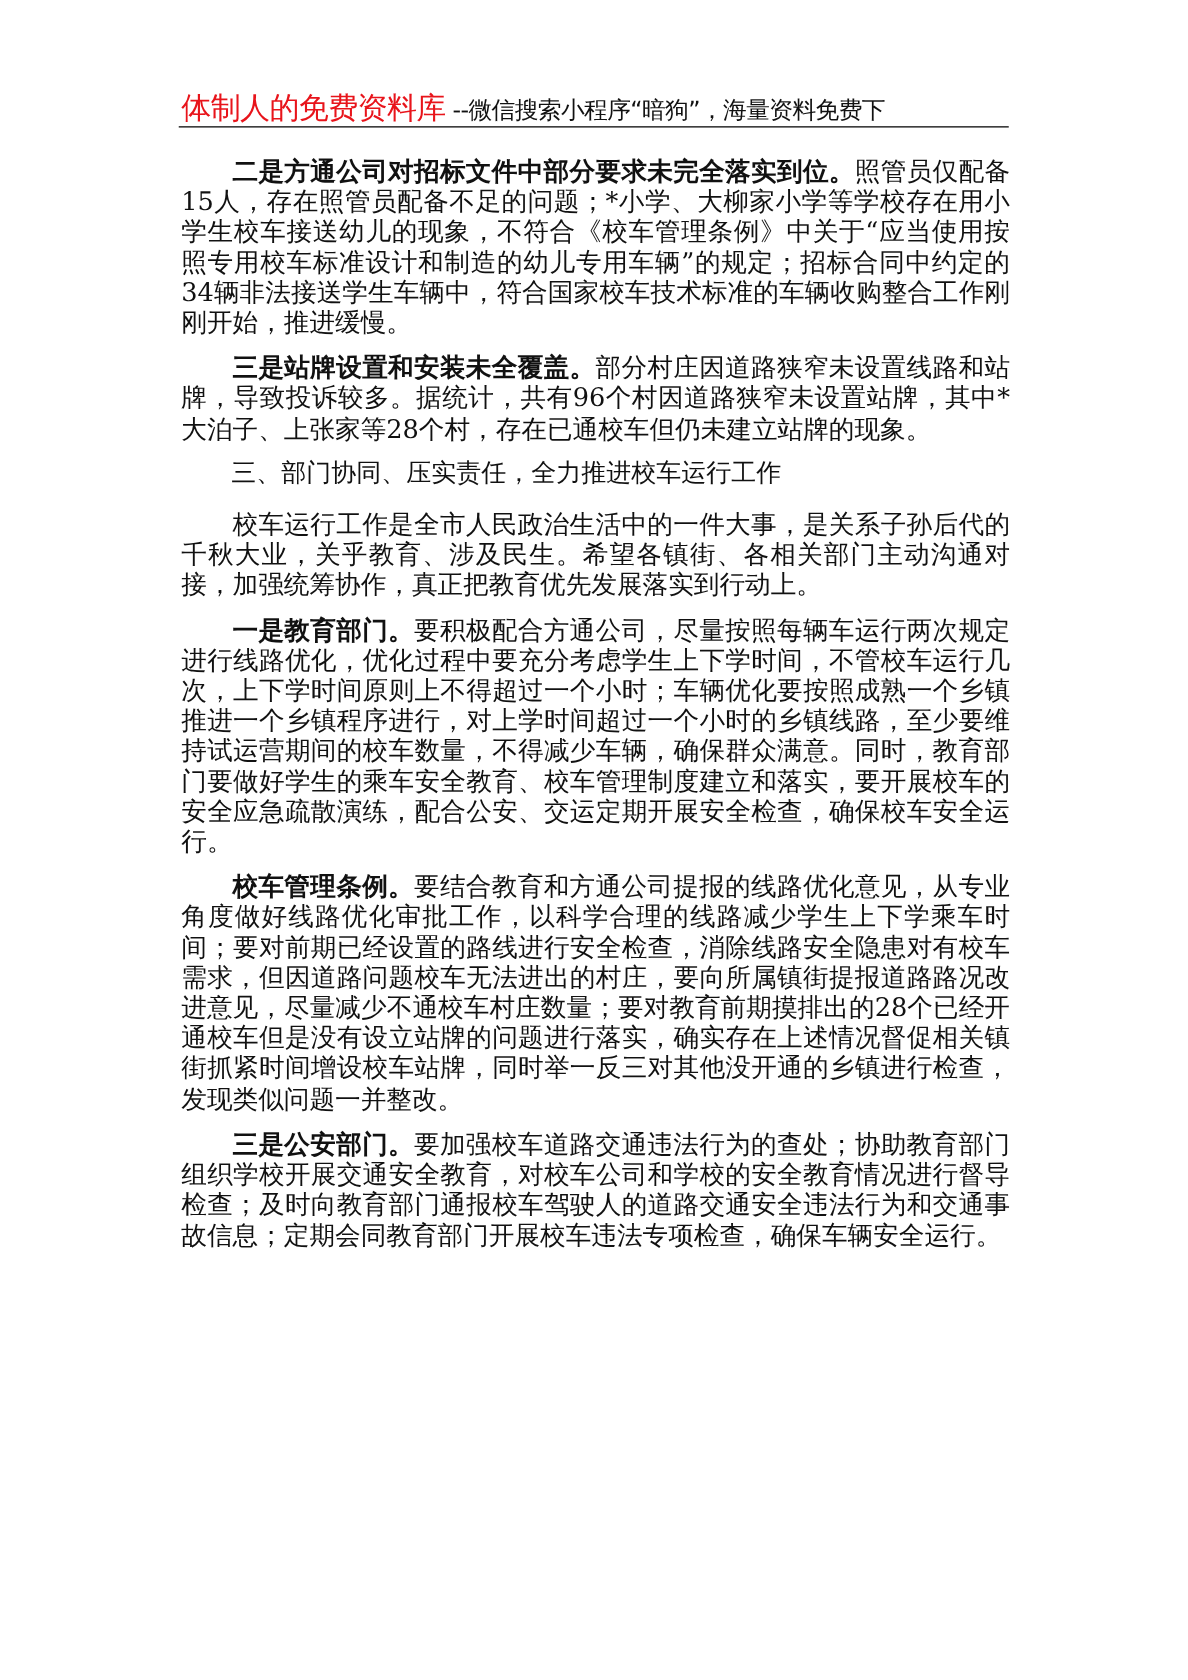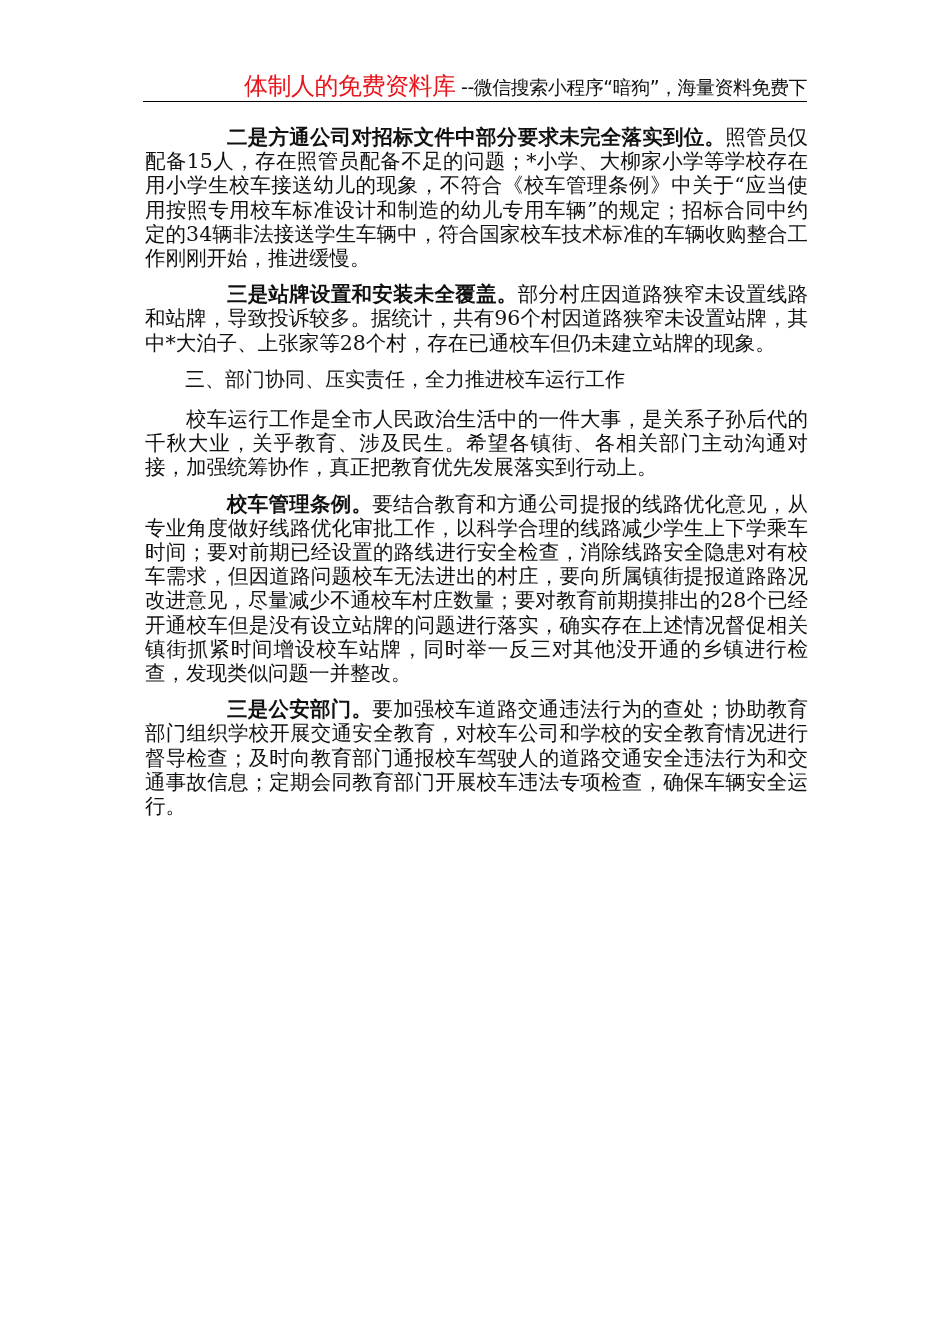--- a/index.html
+++ b/index.html
@@ -1,32 +1,32 @@
 <!DOCTYPE html>
 <html><head>
 <meta charset="utf-8">
 <style>
   html, body { margin: 0; padding: 0; background: #ffffff; }
   body { width: 950px; height: 1344px; position: relative; overflow: hidden; }
   .page { position: absolute; left: 0; top: 0; width: 950px; height: 1344px; background: #fff; }
   .header {
     position: absolute; left: 145px; top: 70px; width: 662px; height: 32px;
-    text-align: right; white-space: nowrap;
+    text-align: left; white-space: nowrap;
     font-family: "DejaVu Sans", sans-serif;
   }
   .header .brand { color: #e8141b; font-size: 24px; letter-spacing: -0.5px; }
   .header .tagline { color: #111; font-size: 19px; letter-spacing: -0.5px; }
   .header-rule { position: absolute; left: 143px; top: 101px; width: 664px; height: 0; border-top: 1.5px solid #000; }
   .body {
     position: absolute; left: 145px; top: 125px; width: 663px;
     font-family: "DejaVu Serif", serif; font-size: 20.5px; line-height: 24.2px;
     color: #111; text-align: justify; text-justify: inter-character;
   }
   .para { margin: 0 0 12px 0; text-indent: 2em; }
-  .para b { font-weight: bold; font-family: "DejaVu Sans", sans-serif; margin-left: 41px; }
+  .para b { font-weight: bold; font-family: "DejaVu Sans", sans-serif; }
   .heading { margin: 0 0 14px 0; text-indent: 2em; font-family: Liberation Mono, monospace; font-size: 20px; }
 </style>
 </head>
 <body>
 
 <div class="page">
 
   <div class="header">
     <span class="brand">体制人的免费资料库</span><span class="tagline"> --微信搜索小程序“暗狗”，海量资料免费下</span>
   </div>
@@ -39,20 +39,23 @@
     </p>
 
     <p class="para" style="margin-bottom:14px;">
       <b>三是站牌设置和安装未全覆盖。</b><span>部分村庄因道路狭窄未设置线路和站牌，导致投诉较多。据统计，共有96个村因道路狭窄未设置站牌，其中*大泊子、上张家等28个村，存在已通校车但仍未建立站牌的现象。</span>
     </p>
 
     <p class="heading">三、部门协同、压实责任，全力推进校车运行工作</p>
 
     <p class="para" style="">校车运行工作是全市人民政治生活中的一件大事，是关系子孙后代的千秋大业，关乎教育、涉及民生。希望各镇街、各相关部门主动沟通对接，加强统筹协作，真正把教育优先发展落实到行动上。</p>
 
+    <p class="para">
+      <b>一是教育部门。</b><span>要积极配合方通公司，尽量按照每辆车运行两次规定进行线路优化，优化过程中要充分考虑学生上下学时间，不管校车运行几次，上下学时间原则上不得超过一个小时；车辆优化要按照成熟一个乡镇推进一个乡镇程序进行，对上学时间超过一个小时的乡镇线路，至少要维持试运营期间的校车数量，不得减少车辆，确保群众满意。同时，教育部门要做好学生的乘车安全教育、校车管理制度建立和落实，要开展校车的安全应急疏散演练，配合公安、交运定期开展安全检查，确保校车安全运行。</span>
+    </p>
 
     <p class="para">
       <b>校车管理条例。</b><span>要结合教育和方通公司提报的线路优化意见，从专业角度做好线路优化审批工作，以科学合理的线路减少学生上下学乘车时间；要对前期已经设置的路线进行安全检查，消除线路安全隐患对有校车需求，但因道路问题校车无法进出的村庄，要向所属镇街提报道路路况改进意见，尽量减少不通校车村庄数量；要对教育前期摸排出的28个已经开通校车但是没有设立站牌的问题进行落实，确实存在上述情况督促相关镇街抓紧时间增设校车站牌，同时举一反三对其他没开通的乡镇进行检查，发现类似问题一并整改。</span>
     </p>
 
     <p class="para">
       <b>三是公安部门。</b><span>要加强校车道路交通违法行为的查处；协助教育部门组织学校开展交通安全教育，对校车公司和学校的安全教育情况进行督导检查；及时向教育部门通报校车驾驶人的道路交通安全违法行为和交通事故信息；定期会同教育部门开展校车违法专项检查，确保车辆安全运行。</span>
     </p>
 
 

